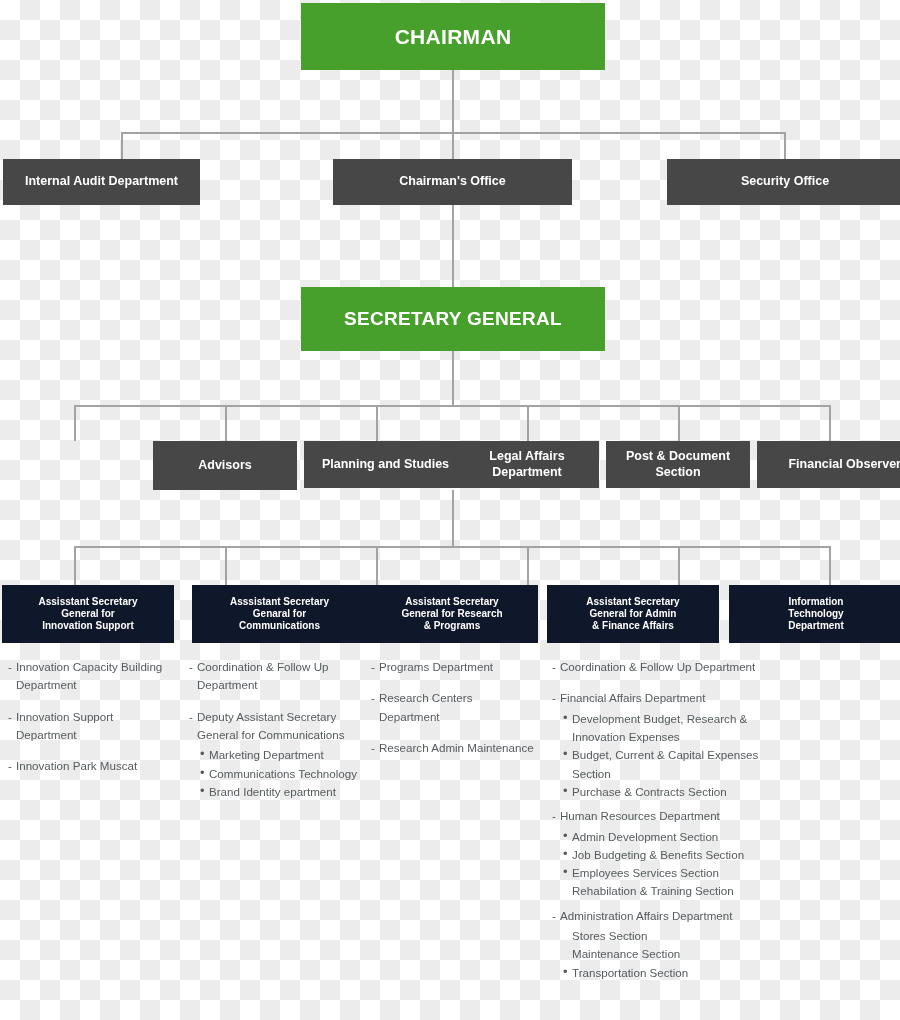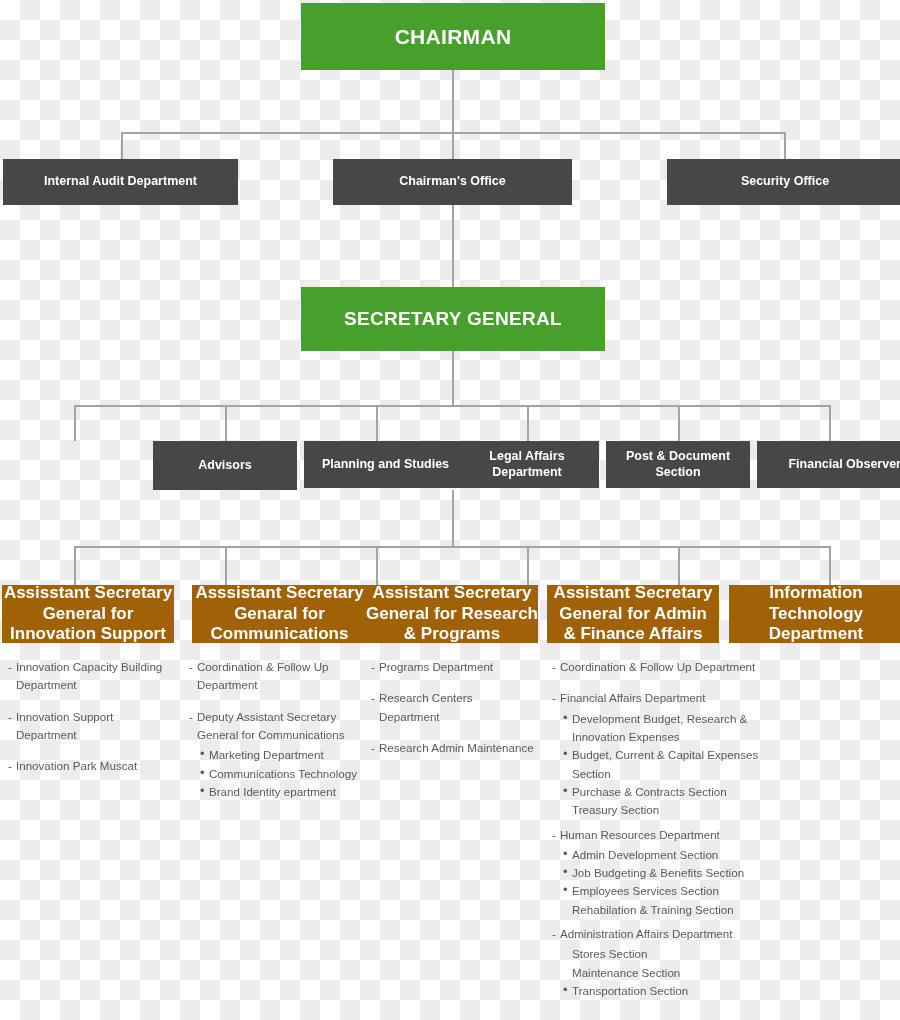--- a/index.html
+++ b/index.html
@@ -38,23 +38,23 @@
     background: #47a02b;
     font-weight: bold;
     letter-spacing: 0.3px;
   }
   .box-dark {
     background: #474747;
     font-weight: bold;
     font-size: 12.5px;
   }
   .box-red {
-    background: #a16207;
+    background: #0f172a;
     font-weight: bold;
-    font-size: 17px;
+    font-size: 10px;
   }
   .conn {
     position: absolute;
     background: #a3a3a3;
   }
   .v { width: 1.6px; }
   .h { height: 1.6px; }
 
   .list {
     position: absolute;
@@ -101,21 +101,21 @@
   <div class="box box-green" style="left:301px; top:3px; width:304px; height:67px; font-size:21px;">
     <span>CHAIRMAN</span>
   </div>
 
   <div class="conn v" style="left:452px; top:70px; height:63px;"></div>
   <div class="conn h" style="left:121px; top:132px; width:664px;"></div>
   <div class="conn v" style="left:121px; top:132px; height:27px;"></div>
   <div class="conn v" style="left:452px; top:132px; height:27px;"></div>
   <div class="conn v" style="left:784px; top:132px; height:27px;"></div>
 
-  <div class="box box-dark" style="left:3px; top:159px; width:235px; height:46px;">
+  <div class="box box-dark" style="left:3px; top:159px; width:197px; height:46px;">
     <span>Internal Audit Department</span>
   </div>
   <div class="box box-dark" style="left:333px; top:159px; width:239px; height:46px;">
     <span>Chairman's Office</span>
   </div>
   <div class="box box-dark" style="left:667px; top:159px; width:236px; height:46px;">
     <span>Security Office</span>
   </div>
 
   <div class="conn v" style="left:452px; top:205px; height:82px;"></div>
@@ -272,23 +272,20 @@
         <span>Development Budget, Research &amp; Innovation Expenses</span>
       </div>
       <div class="bullet-item">
         <span class="marker">•</span>
         <span>Budget, Current &amp; Capital Expenses Section</span>
       </div>
       <div class="bullet-item">
         <span class="marker">•</span>
         <span>Purchase &amp; Contracts Section</span>
       </div>
-      <div class="plain-item">
-        <span>Treasury Section</span>
-      </div>
     </div>
     <div class="gap-sm"></div>
 
     <div class="dash-item">
       <span class="marker">-</span>
       <span>Human Resources Department</span>
     </div>
     <div class="sub">
       <div class="bullet-item">
         <span class="marker">•</span>

